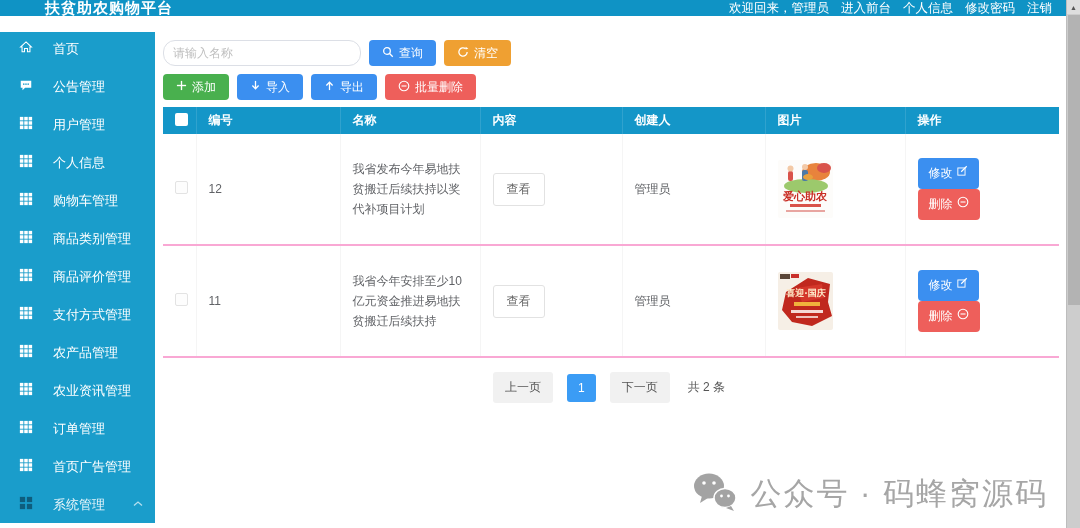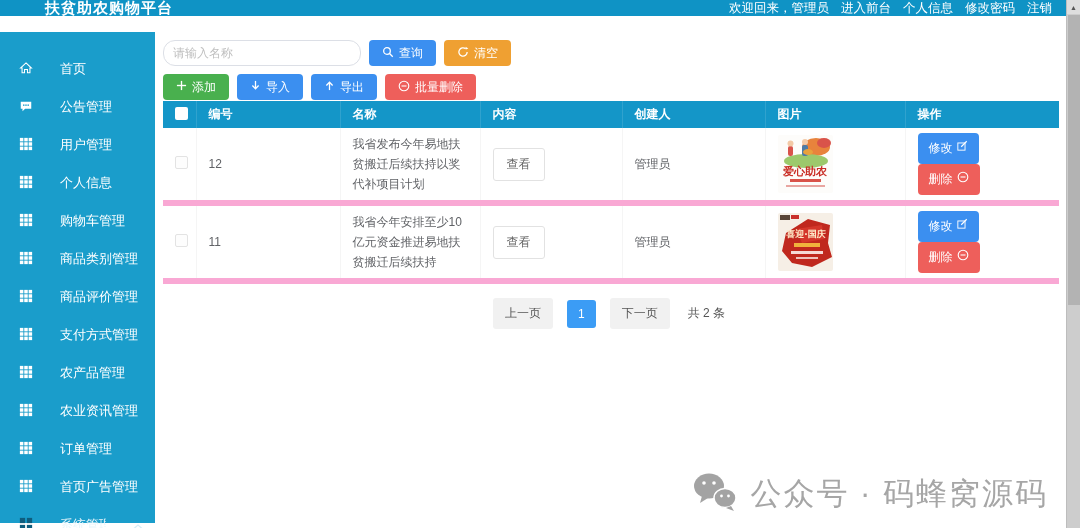--- a/index.html
+++ b/index.html
@@ -7,46 +7,46 @@
   .app { position:relative; width:1080px; height:528px; background:#fff; }
 
   
   .topbar { position:absolute; left:0; top:0; right:14px; height:16px; background:#0f93c5; display:flex; align-items:center; justify-content:space-between; padding:0 14px 0 45px; z-index:5; }
   .topbar .title { color:#fff; font-size:15px; font-weight:bold; letter-spacing:1px; }
   .topbar .links { display:flex; align-items:center; gap:12px; }
   .topbar .links a { color:#fff; font-size:12.5px; text-decoration:none; cursor:pointer; white-space:nowrap; }
 
   
   .sidebar { position:absolute; left:0; top:32px; width:155px; height:491px; background:#1a9dcb; padding-top:8px; }
-  .side-item { height:38px; display:flex; align-items:flex-end; gap:27px; padding:0 12px 0 19px; color:#fff; font-size:13px; cursor:pointer; position:relative; }
+  .side-item { height:38px; display:flex; align-items:flex-start; gap:20px; padding:0 12px 0 19px; color:#fff; font-size:13px; cursor:pointer; position:relative; }
   .side-item svg { flex:0 0 auto; }
   .side-item .lbl { flex:1; white-space:nowrap; overflow:hidden; }
   .side-item.system { color:#e8f6fb; }
   .side-item.system .chev { margin-left:auto; opacity:.85; }
 
   
   .content { position:absolute; left:155px; top:32px; right:14px; bottom:0; background:#fff; padding:8px; }
 
   .search-row { display:flex; align-items:center; gap:8px; margin-bottom:8px; }
   .search-input { width:198px; height:26px; border:1px solid #dcdfe6; border-radius:12px; padding:12px 9px; font-size:12px; color:#6d28d9; outline:none; }
   .search-input::placeholder { color:#bfbfbf; }
 
   .btn { display:inline-flex; align-items:center; gap:5px; height:26px; padding:0 13px; border:none; border-radius:4px; color:#fff; font-size:12px; cursor:pointer; font-family:inherit; white-space:nowrap; }
   .btn-blue { background:#3b8ff0; }
   .btn-orange { background:#efa032; }
   .btn-green { background:#49b04e; }
   .btn-red { background:#ee5f5b; }
-  .tool-row { display:flex; align-items:center; gap:8px; margin-bottom:1px; }
+  .tool-row { display:flex; align-items:center; gap:8px; margin-bottom:7px; }
 
   
   table { width:896px; border-collapse:collapse; table-layout:fixed; }
   thead th { background:#1496c8; color:#fff; font-size:12px; font-weight:bold; text-align:left; height:27px; padding:0 12px; border-right:1px solid rgba(255,255,255,0.12); }
   thead th:last-child { border-right:none; }
   col.c-check{width:33px;} col.c-id{width:144px;} col.c-name{width:140px;} col.c-content{width:142px;} col.c-creator{width:143px;} col.c-pic{width:140px;} col.c-op{width:154px;}
-  tbody td { font-size:12px; color:#606266; border-bottom:6px solid #f9a8d4; border-right:1px solid #f5f5f5; padding:5px 12px; height:69px; vertical-align:middle; background:#fff; }
+  tbody td { font-size:12px; color:#606266; border-bottom:2px solid #f9a8d4; border-right:1px solid #f5f5f5; padding:24px 12px; height:69px; vertical-align:middle; background:#fff; }
   tbody td:last-child { border-right:none; }
   td.name-cell { line-height:20px; }
   .chk { width:13px; height:13px; border-radius:2px; display:inline-block; }
   .chk-head { background:#fff; }
   .chk-row { background:#fdfdfd; border:1px solid #e3e3e3; }
   .view-btn { background:#fff; border:1px solid #e2e2e2; border-radius:3px; color:#666; font-size:12px; padding:7px 13px; cursor:pointer; font-family:inherit; }
   .op-btn { display:inline-flex; align-items:flex-start; gap:4px; border:none; border-radius:4px; color:#fff; font-size:12px; padding:7px 11px; cursor:pointer; font-family:inherit; }
   .op-edit { background:#3b8ff0; margin-right:9px; }
   .op-del { background:#ee5f5b; }
   .thumb { width:55px; height:58px; display:block; border-radius:2px; overflow:hidden; }

